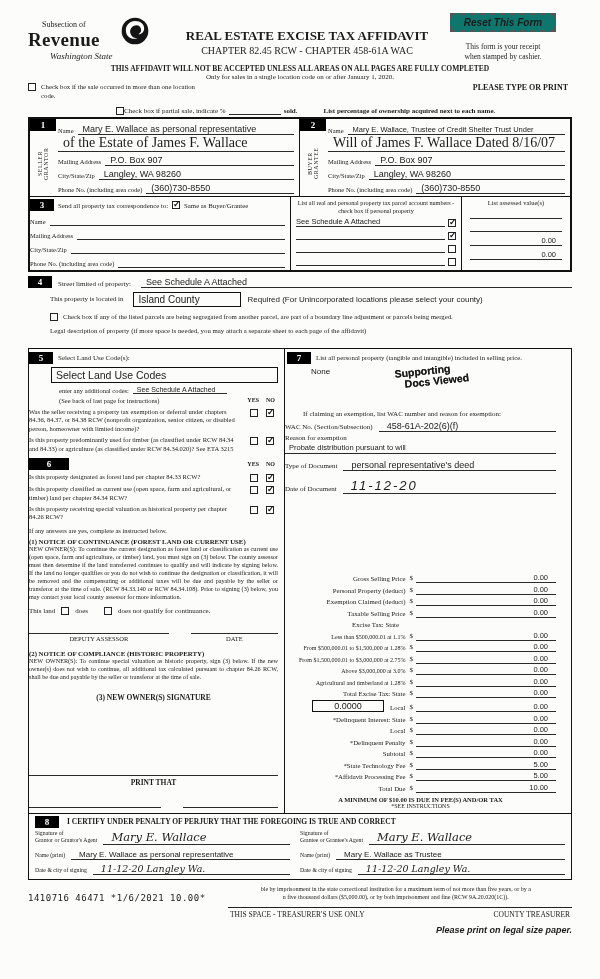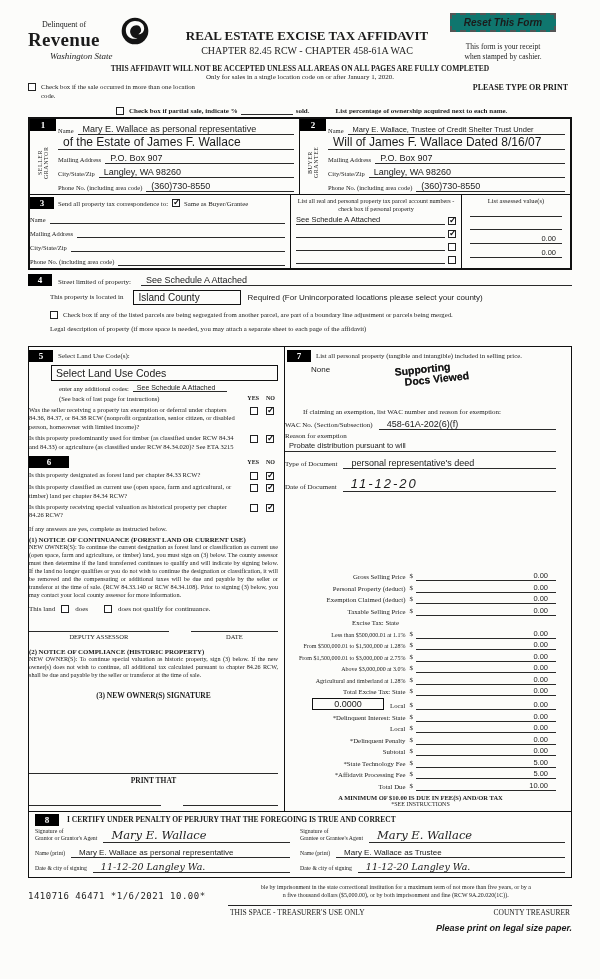--- a/index.html
+++ b/index.html
@@ -51,21 +51,21 @@
   .half.first { border-right:1.5px solid #111; }
   .sidecol { width:26px; display:flex; flex-direction:column; }
   .vwrap { flex:1; display:flex; justify-content:center; padding:3px 0; }
   .vlabel { writing-mode:vertical-rl; transform:rotate(180deg); font-size:6px;
             letter-spacing:.5px; text-align:center; }
   .fields { flex:1; padding:2px 5px 2px 2px; }
   .frow { display:flex; align-items:flex-end; min-height:14px; }
   .flabel { font-size:6.5px; padding-bottom:1px; white-space:nowrap; }
   .fline { flex:1; border-bottom:1px solid #2a2a2a; margin-left:4px; padding-left:5px;
            font-family:"Liberation Sans", sans-serif; }
-  .v9 { font-size:9px; } .v8 { font-size:8px; } .v75 { font-size:7.5px; } .v95 { font-size:12px; }
+  .v9 { font-size:9px; } .v8 { font-size:8px; } .v75 { font-size:7.5px; } .v95 { font-size:14px;font-family:Liberation Serif, serif; }
 
   
   .sec3 { border-top:1.5px solid #111; display:flex; }
   .colA { width:260px; padding:2px 5px 2px 0; }
   .s3head { display:flex; align-items:center; gap:4px; font-size:6.8px; min-height:13px; }
   .colB { width:172px; border-left:1px solid #111; border-right:1px solid #111; padding:2px 5px; }
   .colB-head { font-size:6.2px; line-height:1.25; text-align:center; }
   .prow { display:flex; align-items:flex-end; min-height:13px; gap:3px; }
   .ptext { flex:1; border-bottom:1px solid #2a2a2a; font:7.5px "Liberation Sans", sans-serif; }
   .colC { flex:1; padding:2px 8px; }
@@ -156,21 +156,21 @@
   .f3 { text-align:right; font:bold italic 9px "Liberation Sans", sans-serif; margin-top:6px; }
 </style>
 </head>
 <body>
 
 <div class="page">
   <div class="content">
 
     <div class="hdr-row1">
       <div class="logo-block">
-        <div class="logo-dept">Delinquent of</div>
+        <div class="logo-dept">Subsection of</div>
         <div class="logo-rev">Revenue</div>
         <div class="logo-state">Washington State</div>
         <span class="logo-mark">
           <svg width="30" height="30" viewBox="0 0 36 36">
             <circle cx="18" cy="18" r="16" fill="#141414"></circle>
             <path d="M18 6c7 0 11 4 11 9 0 4-3 7-7 7 3-2 4-4 3-7-1-4-5-5-9-3-3 2-5 6-3 10 1 3 4 5 8 5-8 2-14-3-14-10 0-6 5-11 11-11z" fill="#fcfcfa"></path>
           </svg>
         </span>
       </div>
       <div class="title-block">
@@ -192,21 +192,21 @@
     <div class="hdr-row2">
       <div class="multiloc">
         <span class="cb"></span>
         <span>Check box if the sale occurred in more than one location code.</span>
       </div>
       <div class="type-print">PLEASE TYPE OR PRINT</div>
     </div>
 
     <div class="partial-row">
       <span class="cb"></span>
-      <span style="margin-left:5px; font-weight:bold;">Check box if partial sale, indicate %</span>
+      <span style="font-weight:normal;">Check box if partial sale, indicate %</span>
       <span class="partial-line"></span>
       <span style="font-weight:bold;">sold.</span>
       <span class="own-note">List percentage of ownership acquired next to each name.</span>
     </div>
 
     <div class="box1">
       <div class="parties">
 
         <div class="half first">
           <div class="sidecol">

